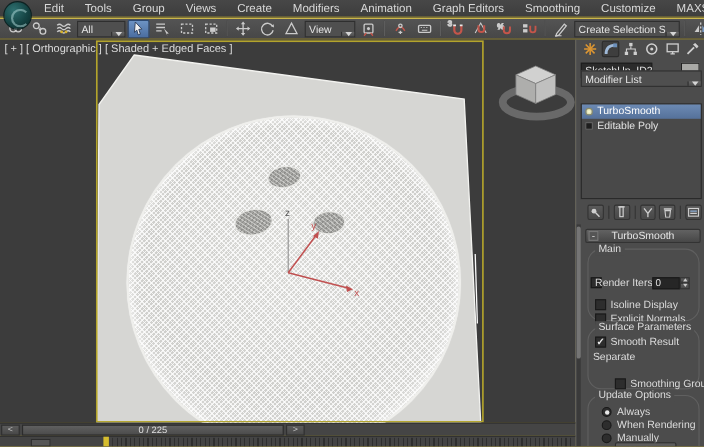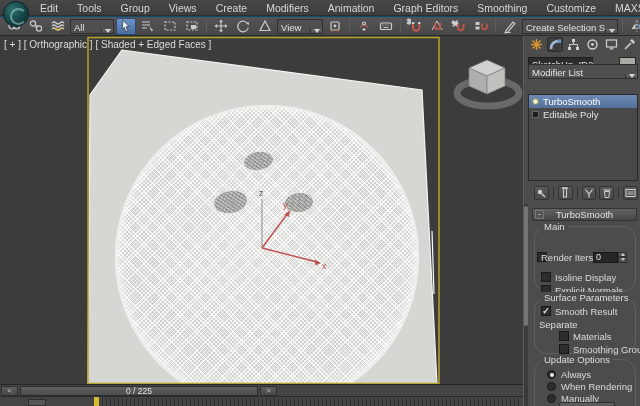--- a/index.html
+++ b/index.html
@@ -1,19 +1,19 @@
 <!DOCTYPE html>
 <html><head>
 <meta charset="utf-8">
 <style>
   * { margin:0; padding:0; box-sizing:border-box; }
   html,body { width:640px; height:406px; overflow:hidden; }
   body { font-family:"Liberation Sans", sans-serif; background:#4c4c4c; position:relative;
          -webkit-font-smoothing:antialiased; }
-  #app { position:absolute; inset:0; width:640px; height:406px; background:#0c4a6e; overflow:hidden; }
+  #app { position:absolute; inset:0; width:640px; height:406px; background:#fde047; overflow:hidden; }
 
   
   .menubar { position:absolute; left:0; top:0; width:640px; height:16px; background:linear-gradient(#474747,#3d3d3d);
              display:flex; align-items:center; gap:19px; padding-left:40px; border-bottom:1px solid #2e2e2e; }
   .menu-item { font-size:10.5px; color:#d8d8d8; white-space:nowrap; cursor:default; }
   .app-logo { position:absolute; left:3px; top:1px; width:26px; height:26px; border-radius:50%;
               background:radial-gradient(circle at 35% 30%, #2e6f6f 0%, #154444 55%, #0a2626 100%);
               border:1px solid #0c2222; z-index:30; }
   .app-logo:after { content:""; position:absolute; left:6px; top:6px; width:13px; height:13px; border-radius:50%;
               border:2px solid rgba(180,220,220,.5); border-right-color:transparent; }
@@ -464,24 +464,20 @@
 
     <div class="group g-surf">
       <span class="glabel">Surface Parameters</span>
       <div class="prow" style="top:7px; padding-left:6px;">
         <span class="cbox">✓</span>
         <span class="plabel">Smooth Result</span>
       </div>
       <div class="prow" style="top:20px; padding-left:4px;">
         <span class="plabel">Separate</span>
       </div>
-      <div class="prow" style="top:32px; padding-left:24px;">
-        <span class="cbox"></span>
-        <span class="plabel">Materials</span>
-      </div>
       <div class="prow" style="top:45px; padding-left:24px;">
         <span class="cbox"></span>
         <span class="plabel">Smoothing Groups</span>
       </div>
     </div>
 
     <div class="group g-upd">
       <span class="glabel">Update Options</span>
       <div class="prow" style="top:20px; padding-left:12px;">
         <span class="radio"></span>

